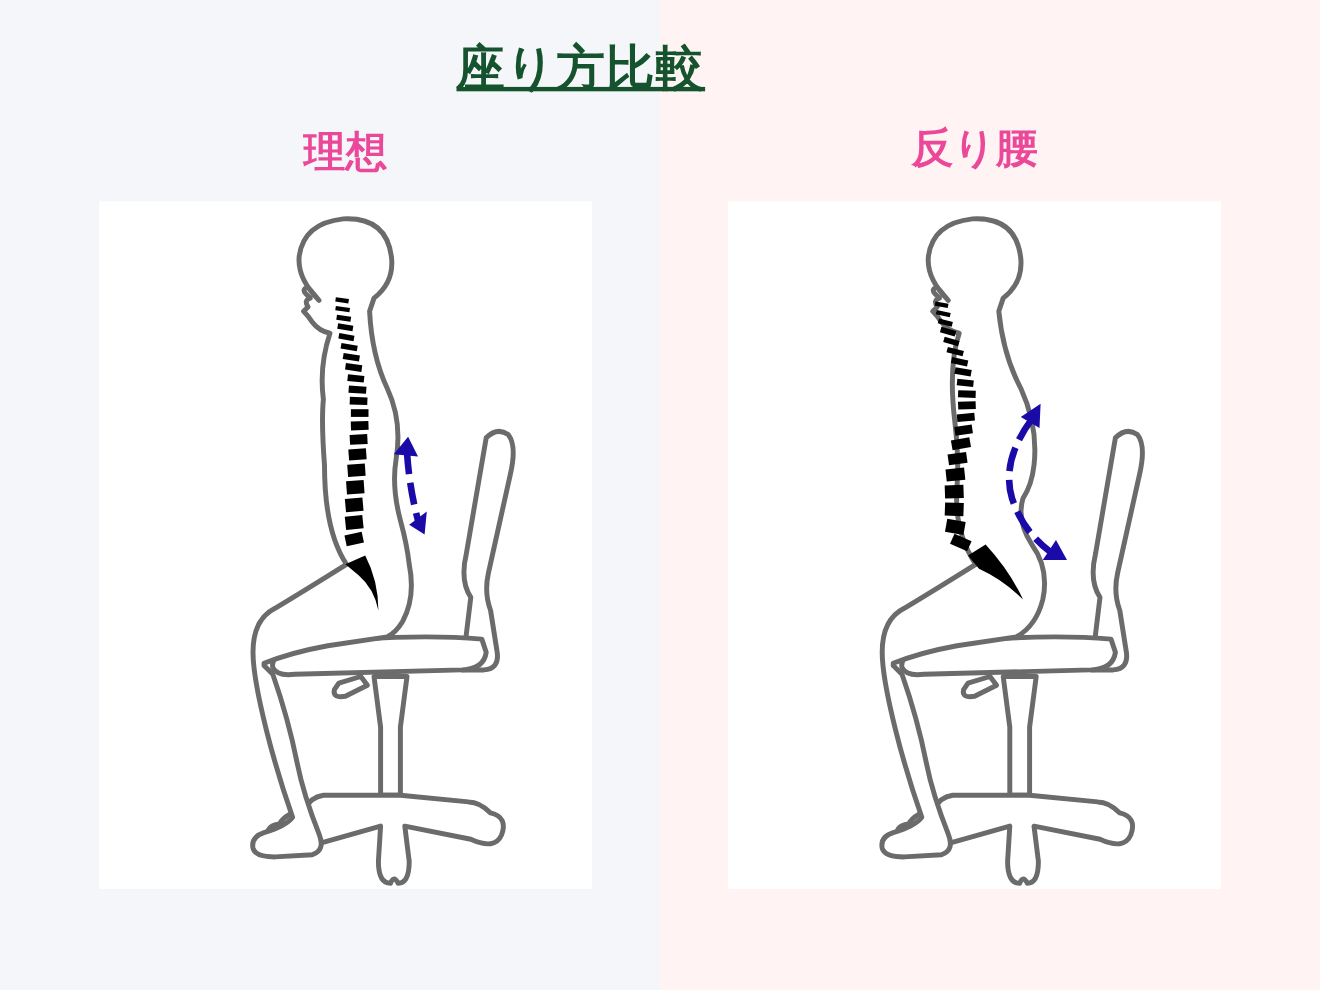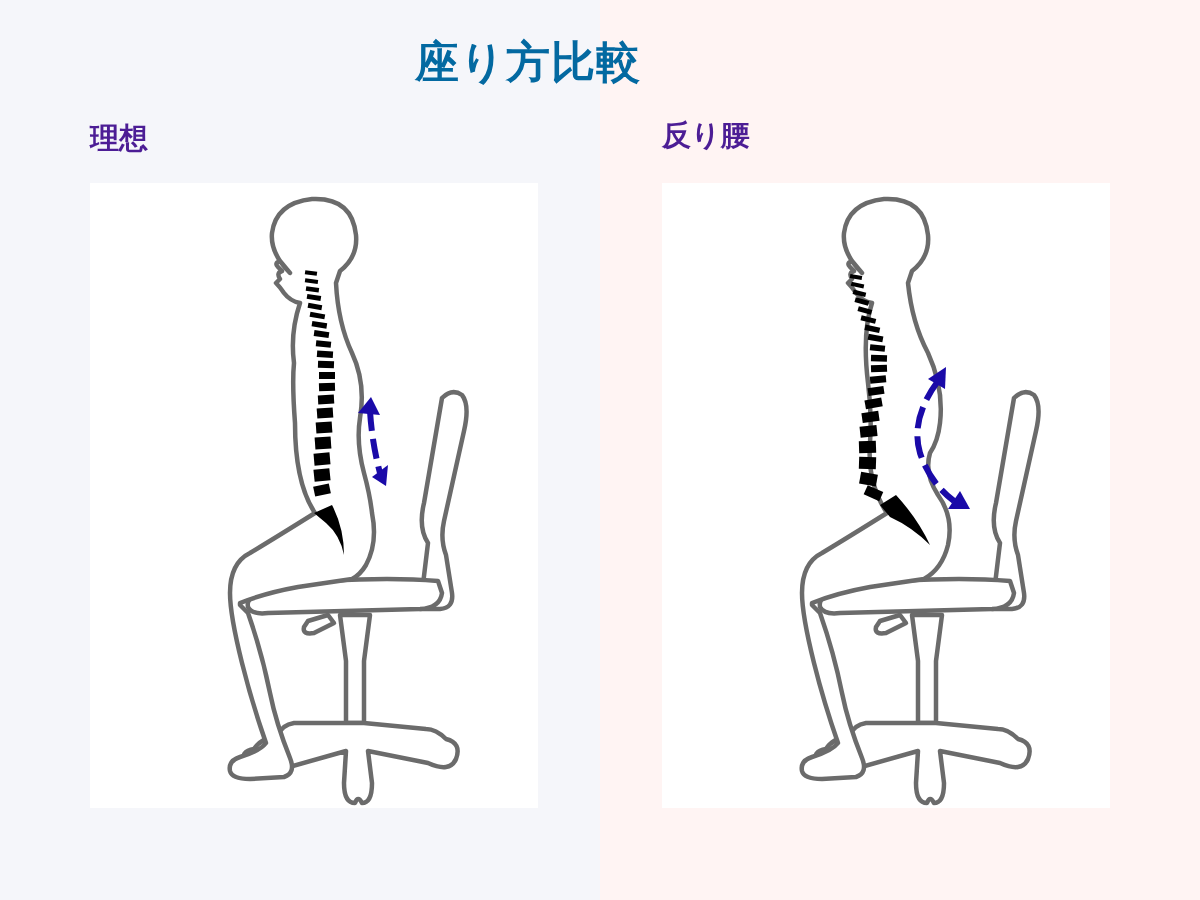--- a/index.html
+++ b/index.html
@@ -5,25 +5,25 @@
     html, body { margin: 0; padding: 0; }
     body {
       width: 1200px; height: 900px; position: relative; overflow: hidden;
       font-family: "DejaVu Sans", "Liberation Sans", sans-serif;
     }
     .half { position: absolute; top: 0; height: 900px; width: 600px; }
     .half.left { left: 0; background: #f5f6fa; }
     .half.right { left: 600px; background: #fff4f3; }
     .main-title {
       position: absolute; top: 30px; left: 0; width: 1056px; text-align: center;
-      font-size: 44px; font-weight: bold; color: #0369a1; letter-spacing: 1px; line-height: 64px;
+      font-size: 44px; font-weight: bold; color: #14532d; letter-spacing: 1px; line-height: 64px; text-decoration: underline;
     }
     .col-title {
-      position: absolute; top: 112px; width: 448px; 
-      font-size: 29px; font-weight: bold; color: #4c1d95; line-height: 52px;
+      position: absolute; top: 112px; width: 448px; text-align: center;
+      font-size: 38px; font-weight: bold; color: #ec4899; line-height: 52px;
     }
     .col-title.left { left: 90px; }
     .col-title.right { left: 662px; font-family: Liberation Mono, monospace; }
     .panel {
       position: absolute; top: 183px; width: 448px; height: 625px; background: #ffffff;
     }
     .panel.left { left: 90px; }
     .panel.right { left: 662px; }
     .panel svg { position: absolute; left: 0; top: 0; width: 448px; height: 625px; }
     .outline { fill: none; stroke: #6b6b6b; stroke-width: 4.5; stroke-linejoin: round; stroke-linecap: round; }

